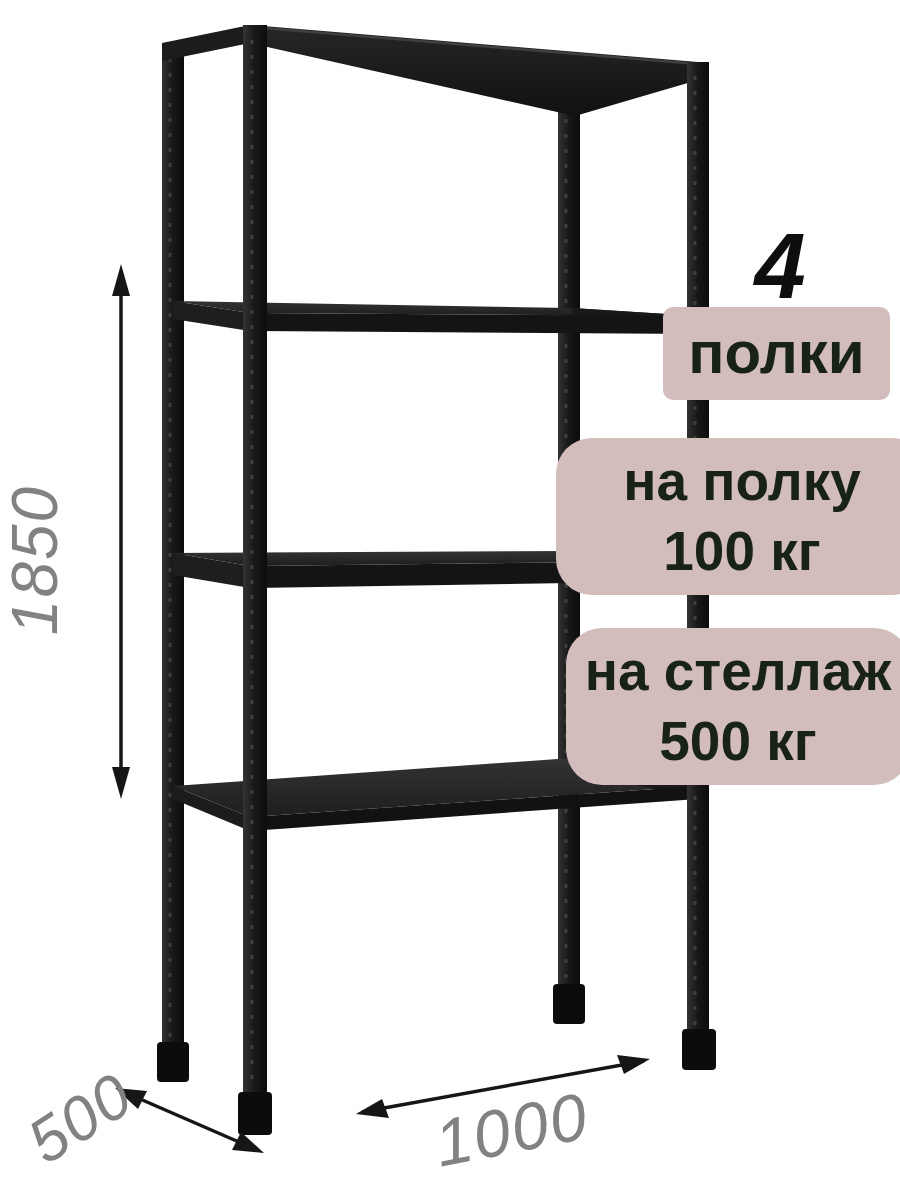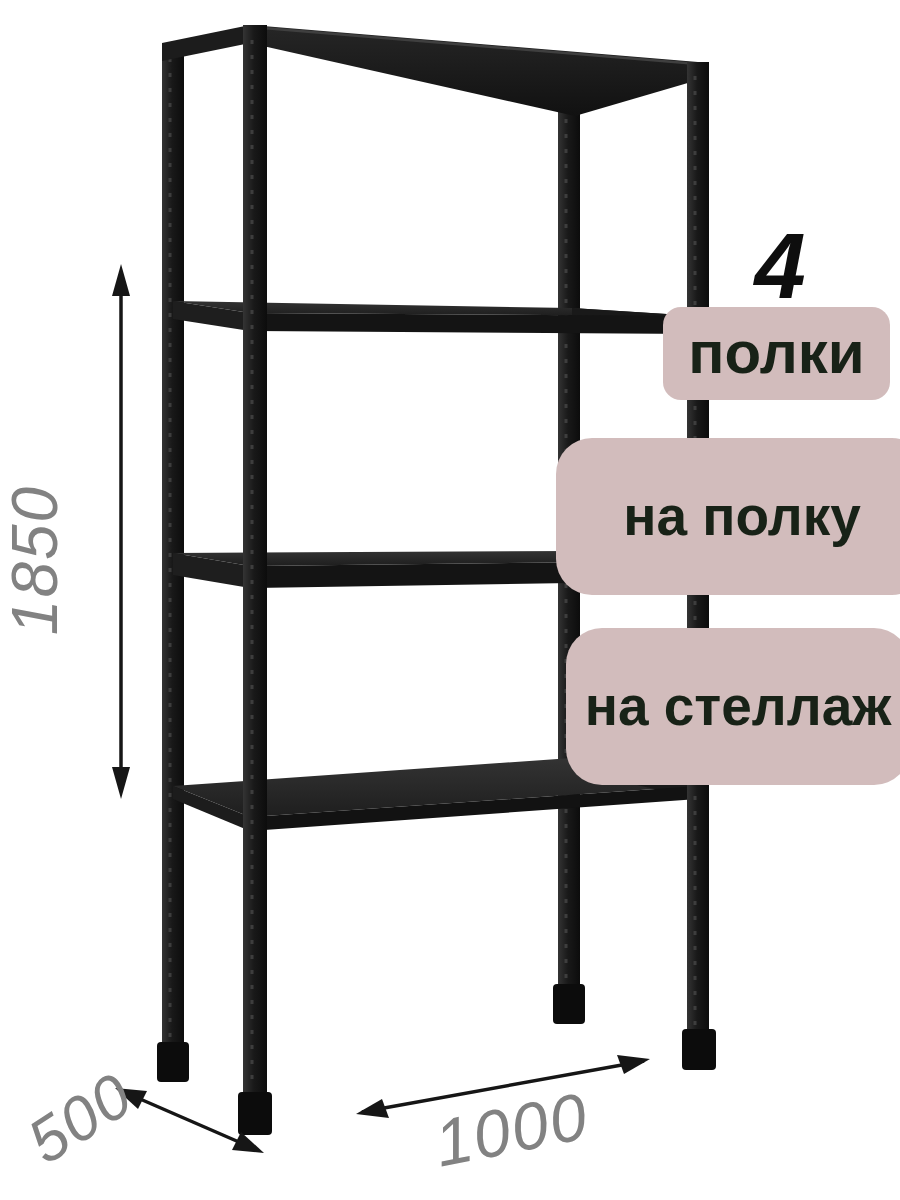--- a/index.html
+++ b/index.html
@@ -18,21 +18,21 @@
     position:absolute;background:#d2bcbc;color:#182217;
     display:flex;flex-direction:column;align-items:center;justify-content:center;
     font-weight:700;text-align:center;
   }
   .badge-line{display:block;line-height:1.27;}
   #count-number{
     position:absolute;left:737px;top:216px;width:86px;height:100px;
     font-size:92px;font-weight:700;font-style:italic;color:#0e0e0e;
     text-align:center;line-height:100px;
   }
-  #badge-count{left:663px;top:307px;width:227px;height:93px;border-radius:18px;font-size:60px;}
+  #badge-count{left:663px;top:307px;width:227px;height:93px;border-radius:10px;font-size:60px;}
   #badge-shelf{left:556px;top:438px;width:372px;height:157px;border-radius:36px;font-size:55px;}
   #badge-rack{left:566px;top:628px;width:344px;height:157px;border-radius:36px;font-size:55px;}
 </style>
 </head>
 <body>
 
 <div class="stage">
 
   <svg width="900" height="1200" viewBox="0 0 900 1200">
     <defs>
@@ -123,19 +123,21 @@
   </svg>
 
   <div id="count-number">4</div>
 
   <div class="badge" id="badge-count">
     <span class="badge-line">полки</span>
   </div>
 
   <div class="badge" id="badge-shelf">
     <span class="badge-line">на полку</span>
+    <span class="badge-line">100 кг</span>
   </div>
 
   <div class="badge" id="badge-rack">
     <span class="badge-line">на стеллаж</span>
+    <span class="badge-line">500 кг</span>
   </div>
 
 </div>
 
 </body></html>

